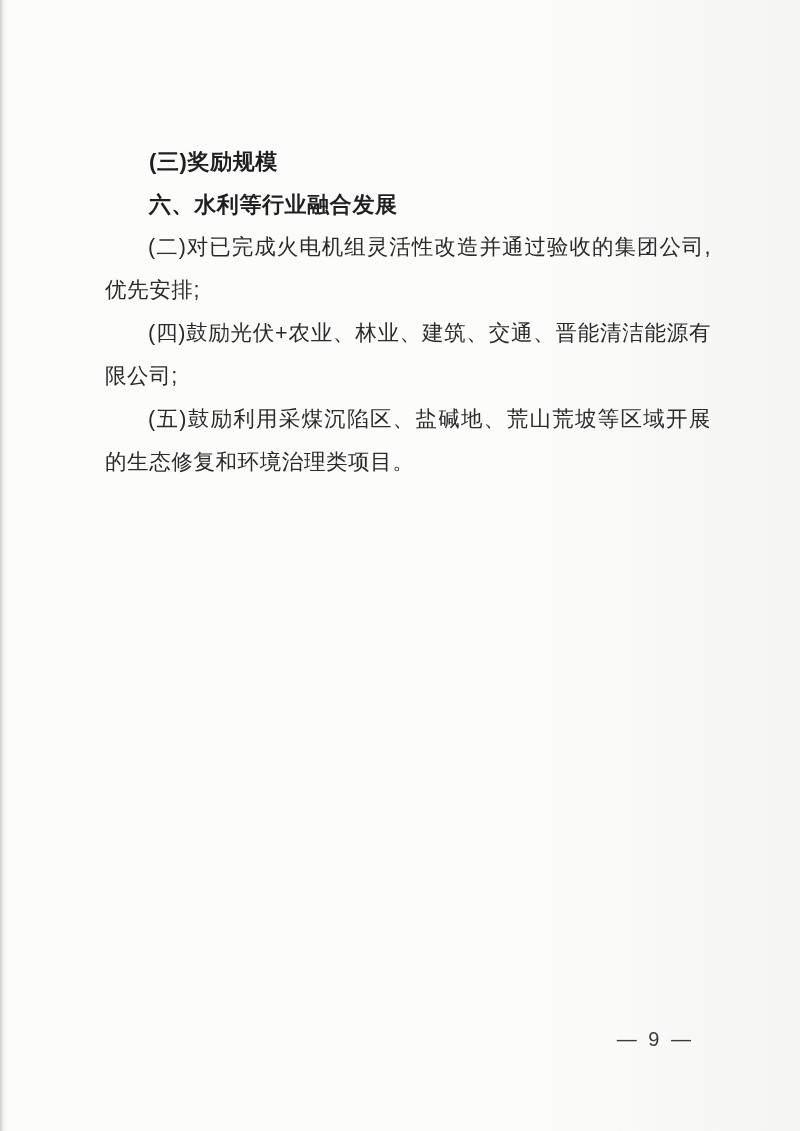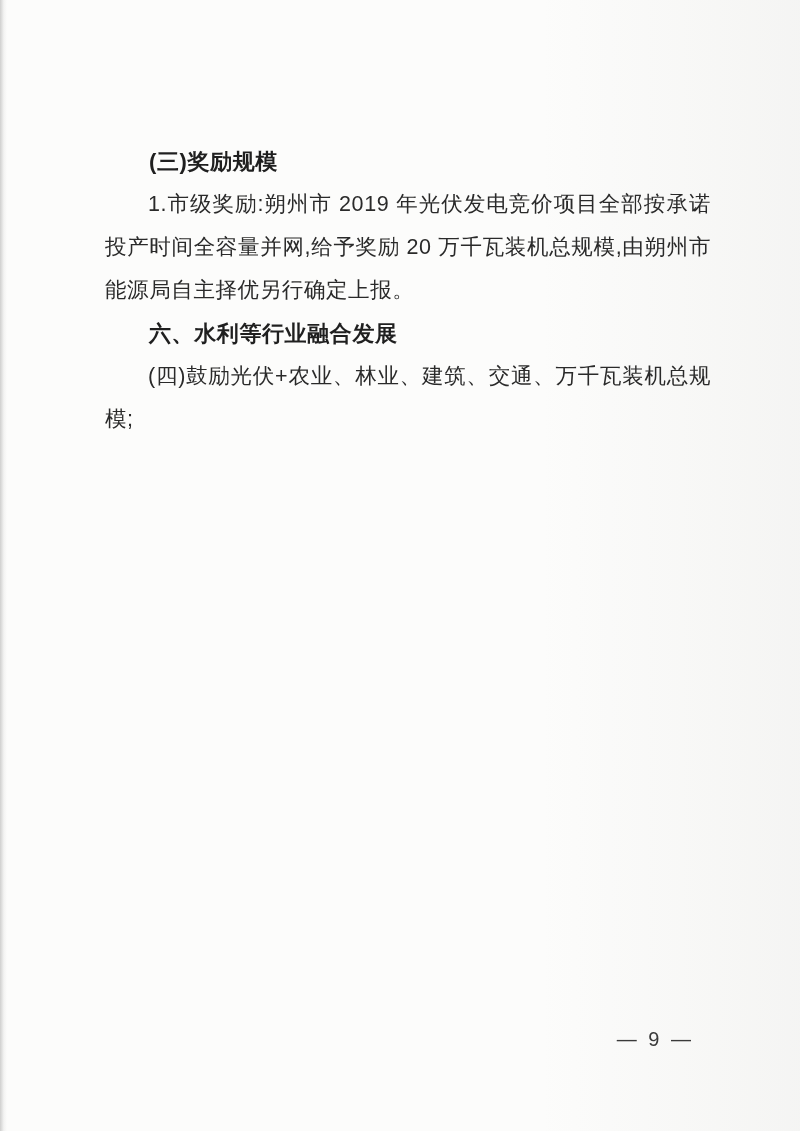--- a/index.html
+++ b/index.html
@@ -70,26 +70,27 @@
 </head>
 <body>
 
 <div class="page">
   <div class="scan-edge"></div>
   <div class="scan-tint"></div>
 
   <main class="content">
     <h2>(三)奖励规模</h2>
 
-    <p>1.市级奖励:朔州市 2019 年光伏发电竞价项目全部按承诺投产时间全容量并网,给予奖励 20 万千瓦装机总规模,由朔州市能源局自主择优另行确定上报。</p>
 
 
     <h2>六、水利等行业融合发展</h2>
 
 
+    <p>(二)对已完成火电机组灵活性改造并通过验收的集团公司,优先安排;</p>
 
 
-    <p>(四)鼓励光伏+农业、林业、建筑、交通、万千瓦装机总规模;</p>
+    <p>(四)鼓励光伏+农业、林业、建筑、交通、晋能清洁能源有限公司;</p>
 
+    <p>(五)鼓励利用采煤沉陷区、盐碱地、荒山荒坡等区域开展的生态修复和环境治理类项目。</p>
   </main>
 
   <div class="page-number">— 9 —</div>
 </div>
 
 </body></html>

